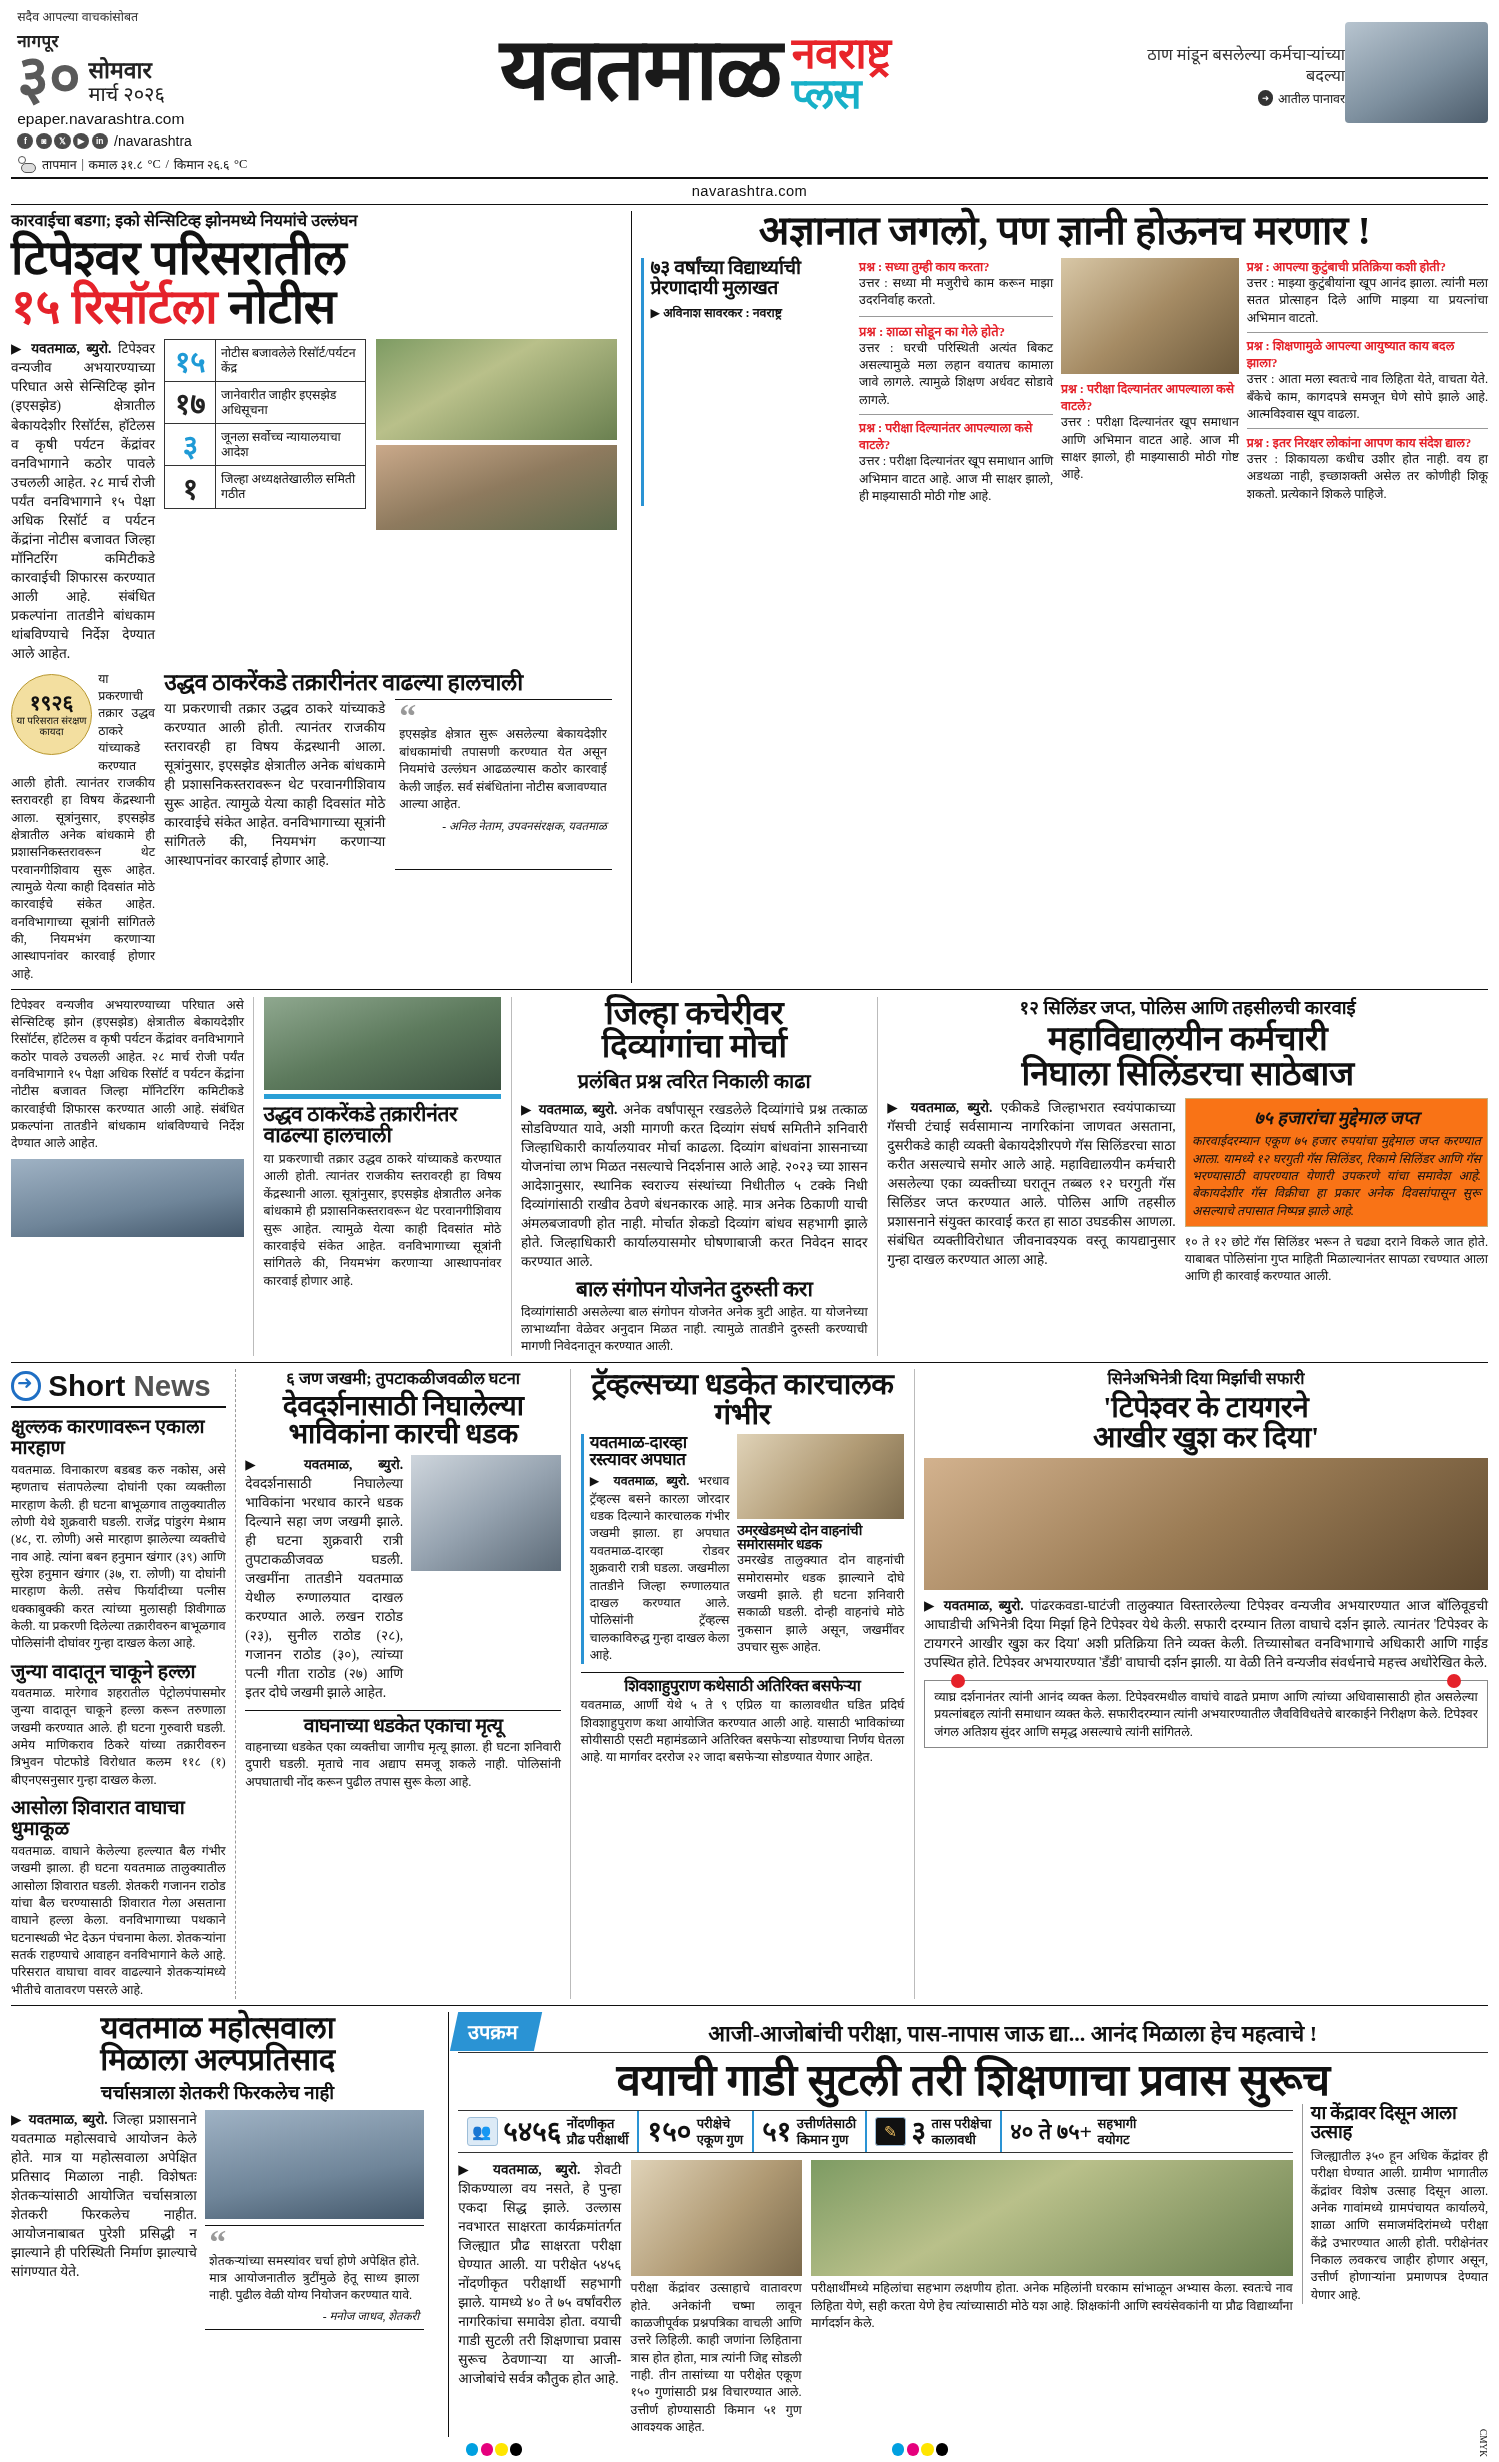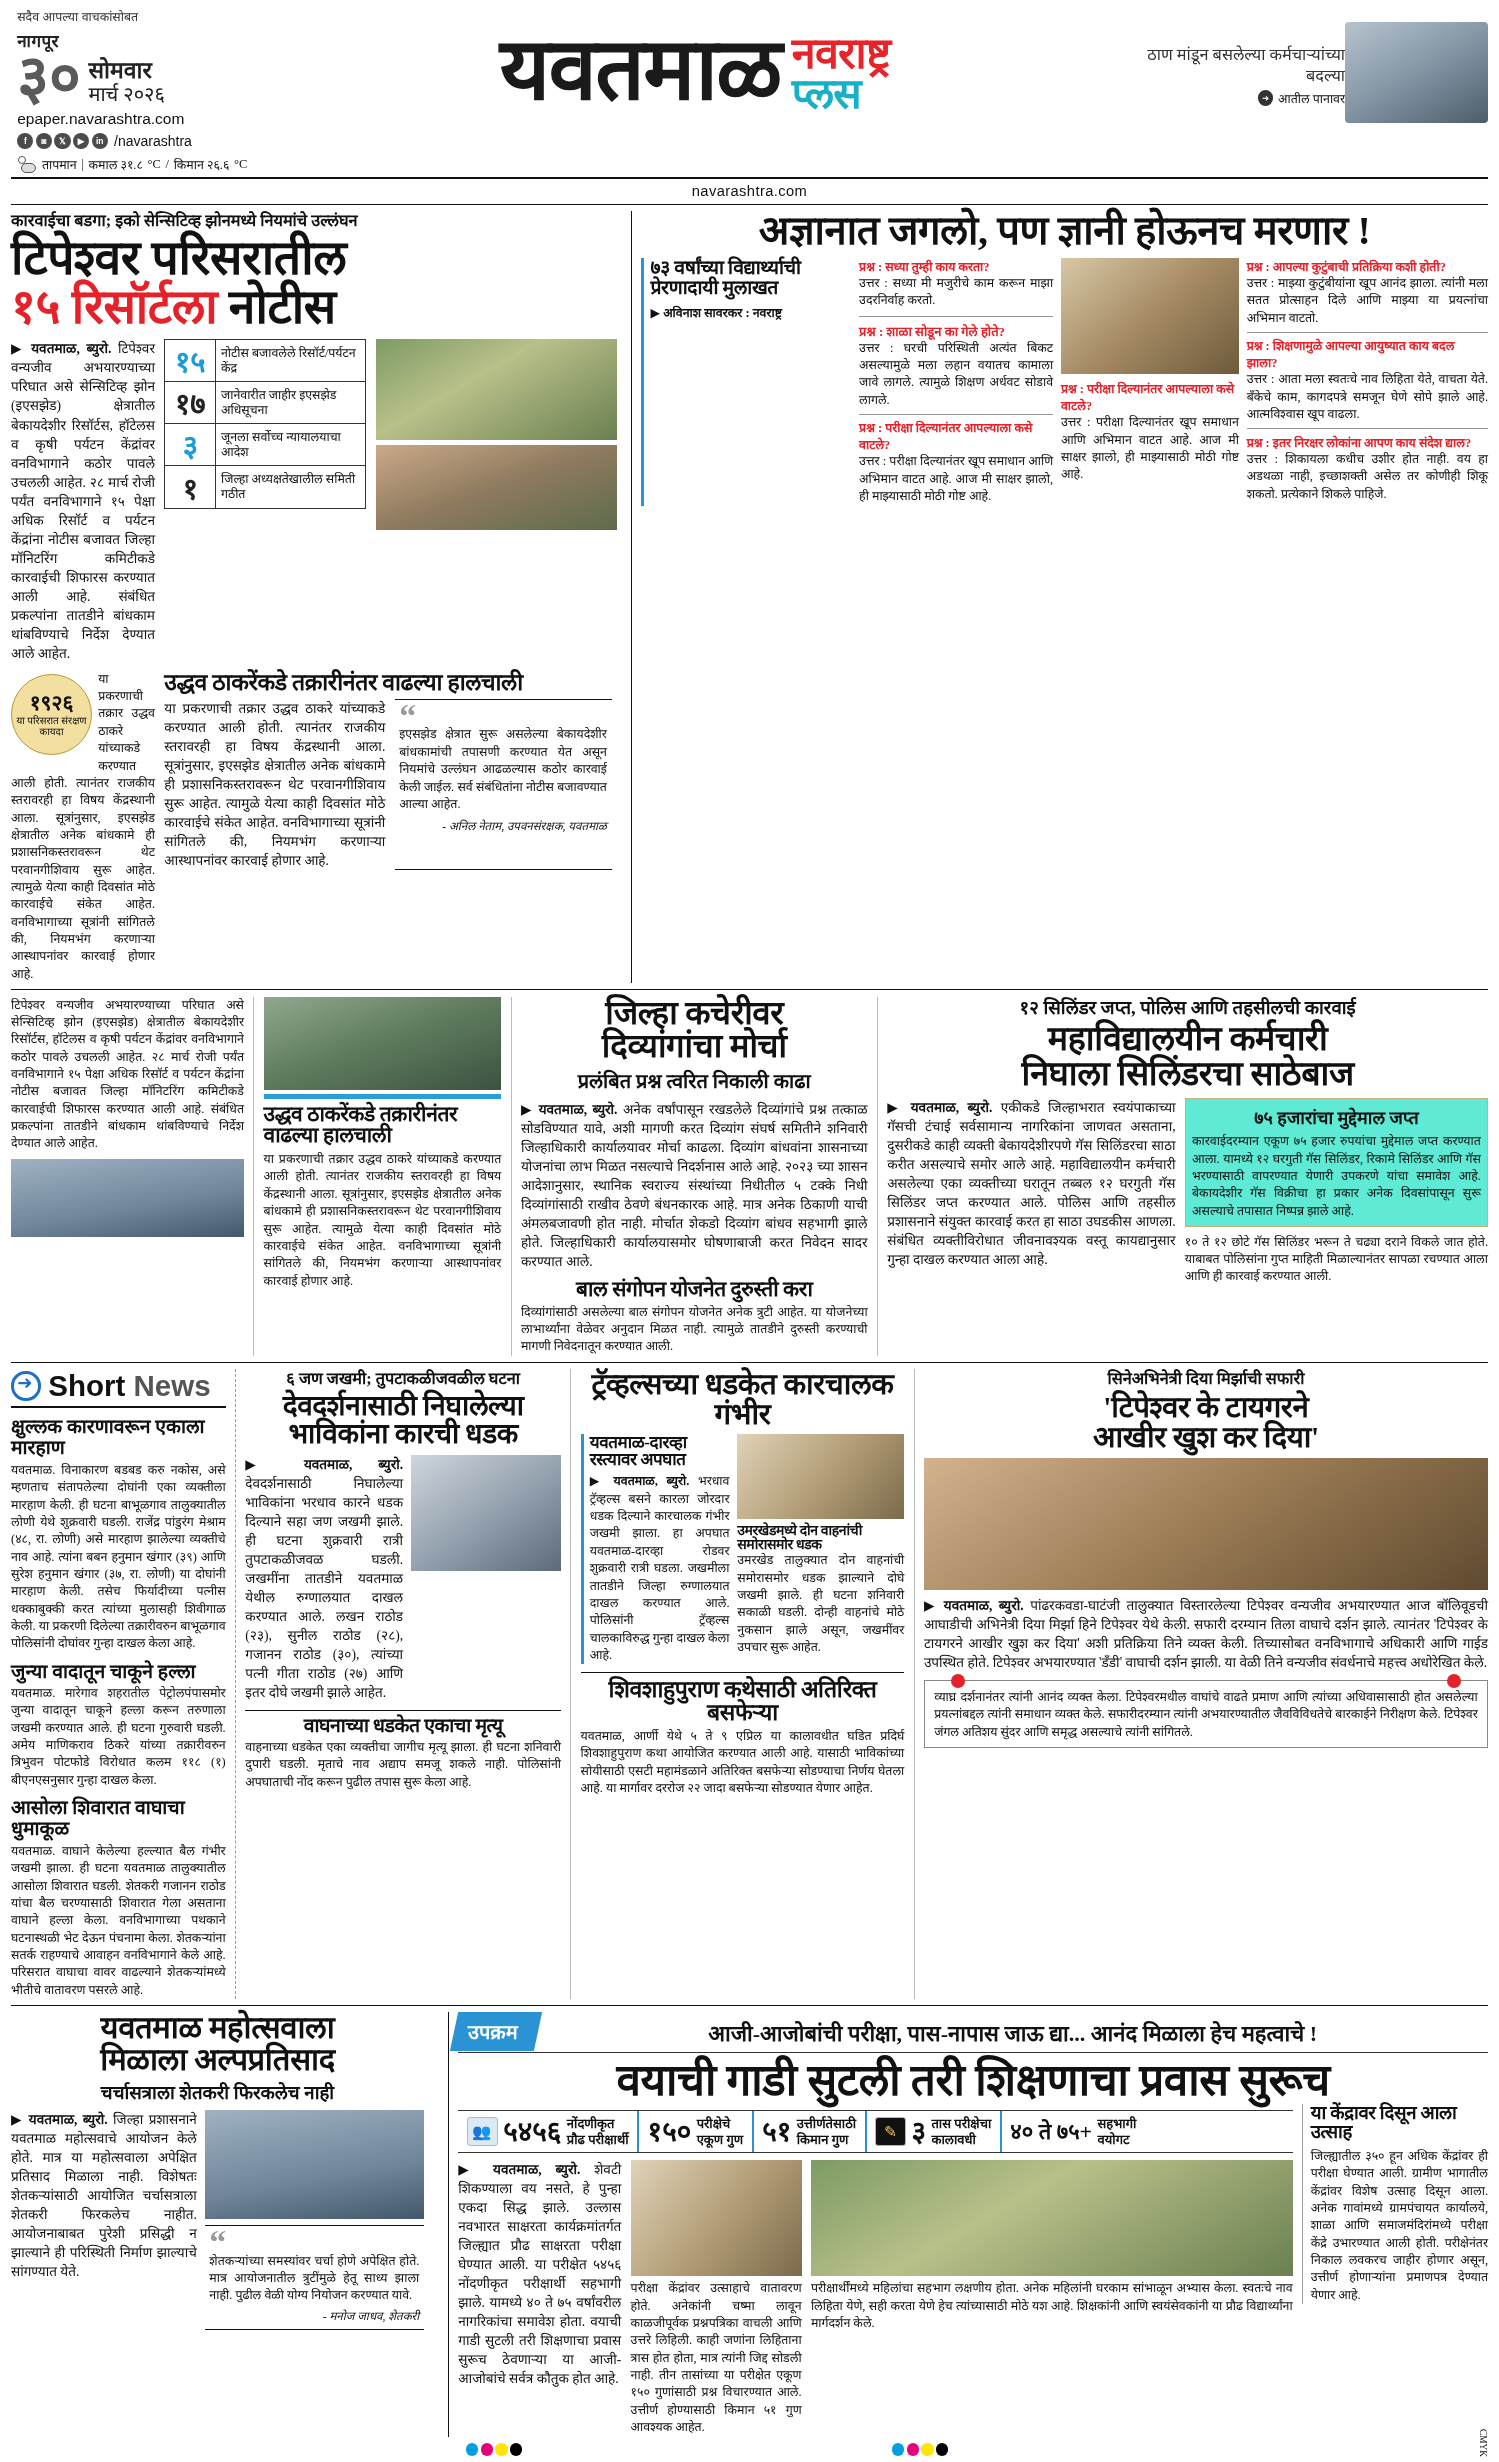--- a/index.html
+++ b/index.html
@@ -90,21 +90,21 @@
   .numcell { width:51px; display:flex; align-items:center; justify-content:center;
              font-size:29.5px; font-weight:bold; border-right:0.8px solid #333; }
   .numtxt { flex:1; font-size:12.4px; line-height:1.22; padding:3.9px 4.7px; display:flex; align-items:center;}
   .n-blue { color:#1f9ad6; } .n-dark { color:#222; }
 
   .round-badge { width:81px; height:81px; border-radius:50%; background:#f3dfa0; border:1.6px solid #b8972f;
                  display:flex; flex-direction:column; align-items:center; justify-content:center;
                  font-size:10px; text-align:center; line-height:1.15; float:left; margin:3.1px 6.2px 3.1px 0;}
   .round-badge .big { font-size:21px; font-weight:bold; }
 
-  .tan-box { background:#5eead4; border:0.8px solid #c9b07b; padding:6.2px; }
+  .tan-box { background:#f97316; border:0.8px solid #c9b07b; padding:6.2px;font-style:italic; }
   .tan-box h4 { text-align:center; font-size:18px; font-weight:bold; margin-bottom:4.7px; }
 
   .bio-box { border:0.8px solid #888; padding:7.8px 9.3px 6.2px; position:relative; margin-top:7.8px;}
   .bio-box::before, .bio-box::after { content:""; position:absolute; top:-7px; width:14px; height:14px;
                  border-radius:50%; background:#e5222a; }
   .bio-box::before { left:26px; } .bio-box::after { right:26px; }
   .bio-box h4 { text-align:center; font-size:23px; font-weight:bold; margin-bottom:4.7px;}
 
   
   .upk { display:flex; align-items:stretch; border-bottom:1.6px solid #333; }
@@ -401,21 +401,21 @@
             <span class="tri">▶ </span><b>यवतमाळ, ब्युरो.</b>
             <span>भरधाव ट्रॅव्हल्स बसने कारला जोरदार धडक दिल्याने कारचालक गंभीर जखमी झाला. हा अपघात यवतमाळ-दारव्हा रोडवर शुक्रवारी रात्री घडला. जखमीला तातडीने जिल्हा रुग्णालयात दाखल करण्यात आले. पोलिसांनी ट्रॅव्हल्स चालकाविरुद्ध गुन्हा दाखल केला आहे.</span>
           </div>
         </div>
         <div style="flex:1;">
           <div class="photo k6" style="height:85px;"></div>
           <div class="hl" style="font-size:14px; margin-top:4.7px;">उमरखेडमध्ये दोन वाहनांची समोरासमोर धडक</div>
           <div class="body-txt" style="font-size:12.4px;">उमरखेड तालुक्यात दोन वाहनांची समोरासमोर धडक झाल्याने दोघे जखमी झाले. ही घटना शनिवारी सकाळी घडली. दोन्ही वाहनांचे मोठे नुकसान झाले असून, जखमींवर उपचार सुरू आहेत.</div>
         </div>
       </div>
-      <div class="hl" style="font-size:23px; text-align:center; margin-top:7.8px; border-top:1.6px solid #111; padding-top:4.7px;">शिवशाहुपुराण कथेसाठी अतिरिक्त बसफेऱ्या</div>
+      <div class="hl" style="font-size:16px; text-align:center; margin-top:7.8px; border-top:1.6px solid #111; padding-top:4.7px;">शिवशाहुपुराण कथेसाठी अतिरिक्त बसफेऱ्या</div>
       <div class="body-txt" style="font-size:12.4px; margin-top:3.1px;">यवतमाळ, आर्णी येथे ५ ते ९ एप्रिल या कालावधीत घडित प्रदिर्घ शिवशाहुपुराण कथा आयोजित करण्यात आली आहे. यासाठी भाविकांच्या सोयीसाठी एसटी महामंडळाने अतिरिक्त बसफेऱ्या सोडण्याचा निर्णय घेतला आहे. या मार्गावर दररोज २२ जादा बसफेऱ्या सोडण्यात येणार आहेत.</div>
     </div>
 
     <div style="flex:1;">
       <div class="kicker kicker-c">सिनेअभिनेत्री दिया मिर्झाची सफारी</div>
       <div class="hl" style="font-size:29.5px; text-align:center;">'टिपेश्वर के टायगरने</div>
       <div class="hl" style="font-size:29.5px; text-align:center;">आखीर खुश कर दिया'</div>
       <div class="photo k9" style="height:132px; margin-top:6.2px;"></div>
       <div class="body-txt" style="margin-top:6.2px;">
         <span class="tri">▶ </span><b>यवतमाळ, ब्युरो.</b>

